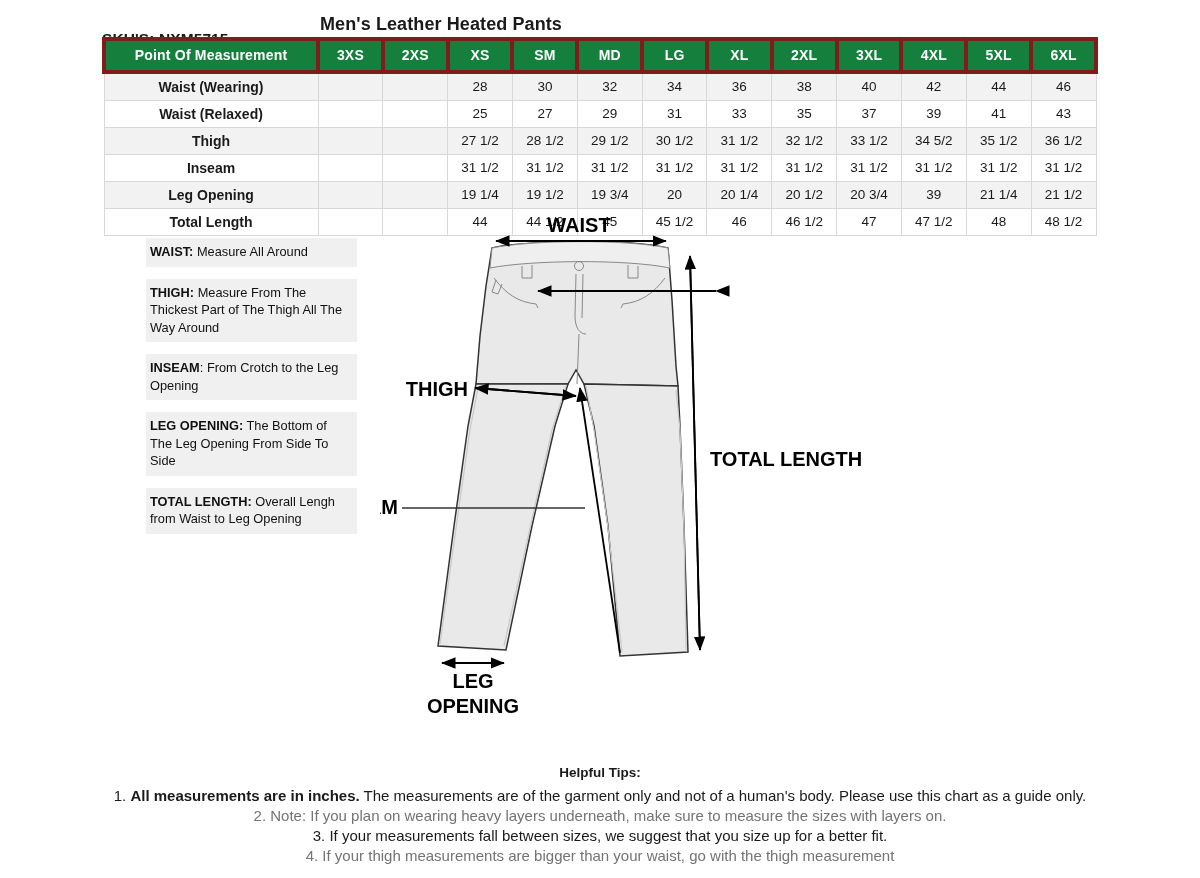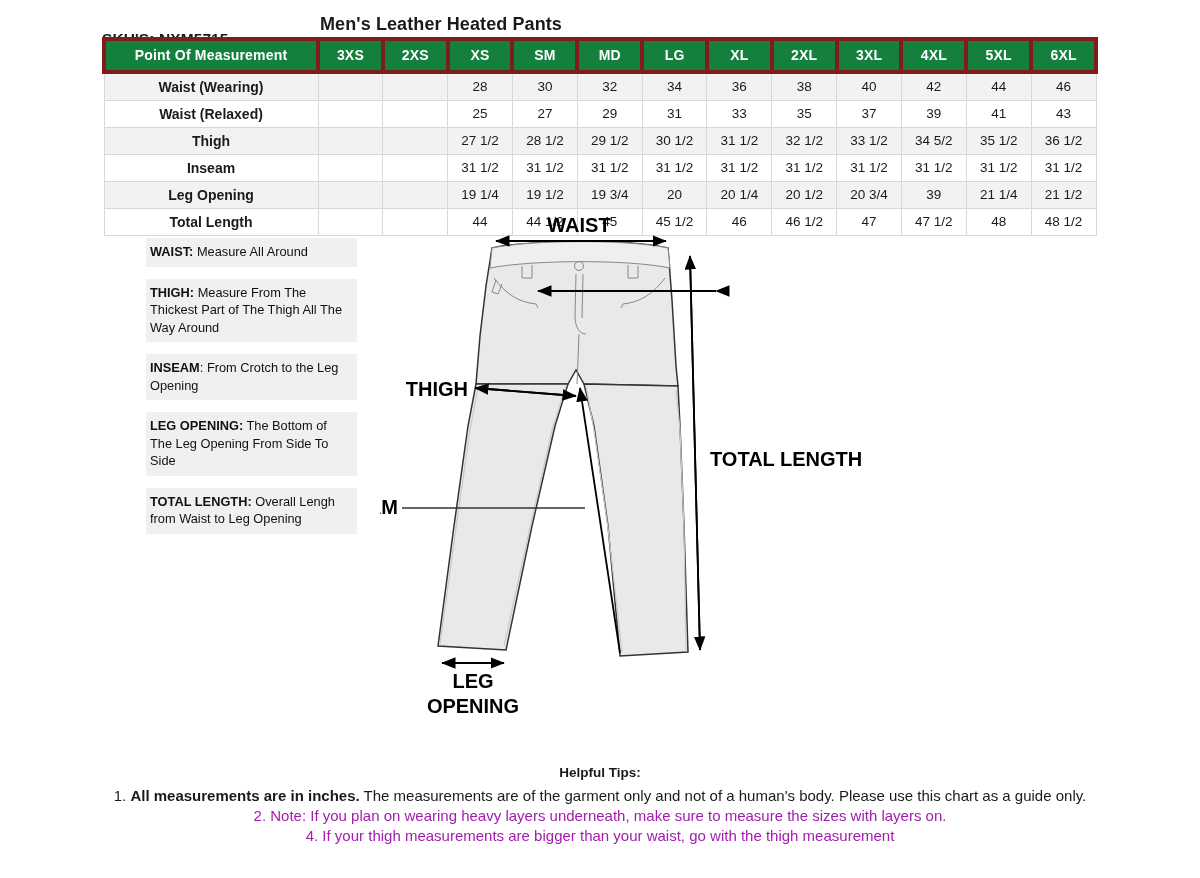--- a/index.html
+++ b/index.html
@@ -136,21 +136,21 @@
     font-size: 13.5px;
     font-weight: bold;
     margin-bottom: 6px;
   }
   .tip-line {
     font-size: 15px;
     line-height: 20px;
     color: #1a1a1a;
   }
   .tip-line.blue {
-    color: #a21caf;
+    color: #737373;
   }
   .tip-line .tip-bold {
     font-weight: bold;
   }
 </style>
 </head>
 <body>
 
 <div id="title-row">
   <div id="sku-title">SKU'S: NXM5715</div>
@@ -392,15 +392,16 @@
     <text class="dg-label" x="93" y="472" font-size="20" text-anchor="middle">LEG</text>
     <text class="dg-label" x="93" y="497" font-size="20" text-anchor="middle">OPENING</text>
   </svg>
 </div>
 
 <div id="tips">
   <div id="tips-heading">Helpful Tips:</div>
   <div id="tips-list">
       <div class="tip-line"><span>1. </span><span class="tip-bold">All measurements are in inches.</span><span> The measurements are of the garment only and not of a human's body. Please use this chart as a guide only.</span></div>
       <div class="tip-line blue"><span>2. </span><span> Note: If you plan on wearing heavy layers underneath, make sure to measure the sizes with layers on.</span></div>
+      <div class="tip-line"><span>3. </span><span> If your measurements fall between sizes, we suggest that you size up for a better fit.</span></div>
       <div class="tip-line blue"><span>4. </span><span> If your thigh measurements are bigger than your waist, go with the thigh measurement</span></div>
     </div>
 </div>
 
 </body></html>

